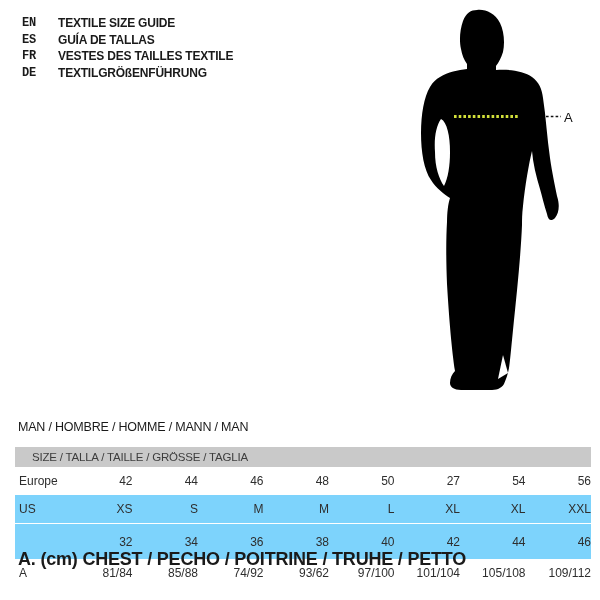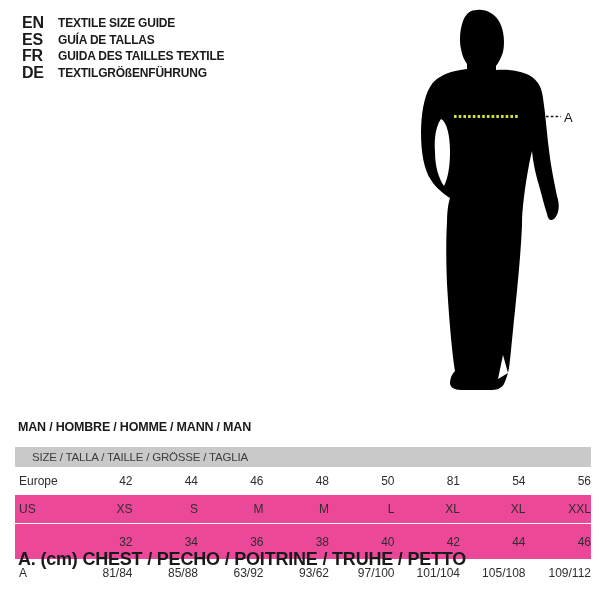--- a/index.html
+++ b/index.html
@@ -3,41 +3,41 @@
 <meta charset="utf-8">
 <style>
   * { margin:0; padding:0; box-sizing:border-box; }
   html,body { width:600px; height:600px; }
   body { background:#fff; font-family:"Liberation Sans", sans-serif; color:#1a1a1a; }
   .canvas { position:relative; width:600px; height:600px; background:#fff; overflow:hidden; }
 
   
   .lang-list { position:absolute; left:22px; top:15px; }
   .lang-row { display:flex; height:16.6px; align-items:center; }
-  .lang-code { width:36px; font-size:16px; font-weight:700; letter-spacing:-0.2px; }
+  .lang-code { width:36px; font-size:12px; font-weight:700; letter-spacing:-0.2px;font-family:Liberation Mono, monospace; }
   .lang-label { font-size:12px; font-weight:700; letter-spacing:-0.2px; }
 
   
   .categories { position:absolute; left:21px; top:110px; }
   .category-line { height:16.2px; font-size:12.5px; font-weight:700; letter-spacing:-0.3px; display:flex; align-items:center; }
 
   
   .figure-wrap { position:absolute; left:405px; top:0; width:195px; height:400px; }
   .figure-wrap svg { display:block; width:195px; height:400px; }
   .measure-label { font-family:"Liberation Sans", sans-serif; font-size:13px; fill:#111; }
 
   
-  .section-title { position:absolute; left:18px; top:420px; font-size:12.5px; font-weight:700; letter-spacing:-0.2px; }
+  .section-title { position:absolute; left:18px; top:420px; font-size:12.5px; font-weight:400; letter-spacing:-0.2px; }
 
   
   .size-table { position:absolute; left:15px; top:447px; width:576px; }
   .t-header { height:20px; background:#c9c9c9; display:flex; align-items:center; padding-left:17px;
               font-size:11.5px; color:#3d3d3d; letter-spacing:-0.2px; }
   .t-row { display:flex; height:28px; align-items:center; font-size:12px; color:#2e2e2e; }
-  .t-row.shade { background:#ec4899; }
+  .t-row.shade { background:#7dd3fc; }
   .t-row.shade + .t-row.shade { border-top:1px solid #fff; height:36px; }
   .t-label { width:52px; padding-left:4px; }
   .t-cell { flex:1; text-align:right; }
 
   
   .footnote { position:absolute; left:18px; top:549px; font-size:18px; font-weight:700; letter-spacing:-0.2px; }
 </style>
 </head>
 <body>
 
@@ -47,21 +47,21 @@
     <div class="lang-row">
       <span class="lang-code">EN</span>
       <span class="lang-label">TEXTILE SIZE GUIDE</span>
     </div>
     <div class="lang-row">
       <span class="lang-code">ES</span>
       <span class="lang-label">GUÍA DE TALLAS</span>
     </div>
     <div class="lang-row">
       <span class="lang-code">FR</span>
-      <span class="lang-label">GUIDA DES TAILLES TEXTILE</span>
+      <span class="lang-label">VESTES DES TAILLES TEXTILE</span>
     </div>
     <div class="lang-row">
       <span class="lang-code">DE</span>
       <span class="lang-label">TEXTILGRÖßENFÜHRUNG</span>
     </div>
   </div>
 
 
   <div class="figure-wrap">
     <svg viewBox="0 0 195 400" xmlns="http://www.w3.org/2000/svg">
@@ -95,21 +95,21 @@
   <div class="size-table">
     <div class="t-header">SIZE / TALLA / TAILLE / GRÖSSE / TAGLIA</div>
 
     <div class="t-row">
       <span class="t-label">Europe</span>
       <span class="t-cell">42</span>
       <span class="t-cell">44</span>
       <span class="t-cell">46</span>
       <span class="t-cell">48</span>
       <span class="t-cell">50</span>
-      <span class="t-cell">81</span>
+      <span class="t-cell">27</span>
       <span class="t-cell">54</span>
       <span class="t-cell">56</span>
     </div>
 
     <div class="t-row shade">
       <span class="t-label">US</span>
       <span class="t-cell">XS</span>
       <span class="t-cell">S</span>
       <span class="t-cell">M</span>
       <span class="t-cell">M</span>
@@ -128,21 +128,21 @@
       <span class="t-cell">40</span>
       <span class="t-cell">42</span>
       <span class="t-cell">44</span>
       <span class="t-cell">46</span>
     </div>
 
     <div class="t-row">
       <span class="t-label">A</span>
       <span class="t-cell">81/84</span>
       <span class="t-cell">85/88</span>
-      <span class="t-cell">63/92</span>
+      <span class="t-cell">74/92</span>
       <span class="t-cell">93/62</span>
       <span class="t-cell">97/100</span>
       <span class="t-cell">101/104</span>
       <span class="t-cell">105/108</span>
       <span class="t-cell">109/112</span>
     </div>
   </div>
 
   <div class="footnote">A. (cm) CHEST / PECHO / POITRINE / TRUHE / PETTO</div>
 

